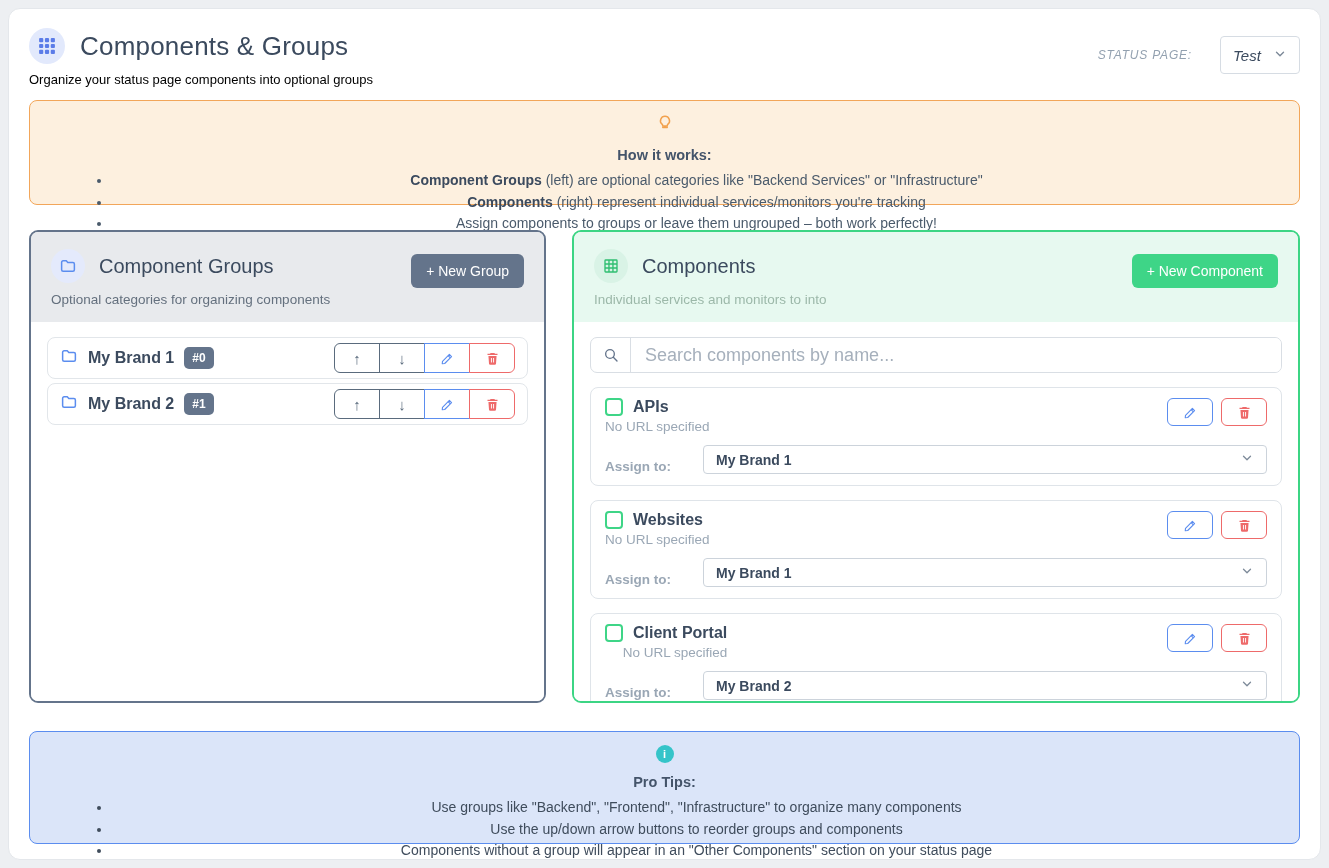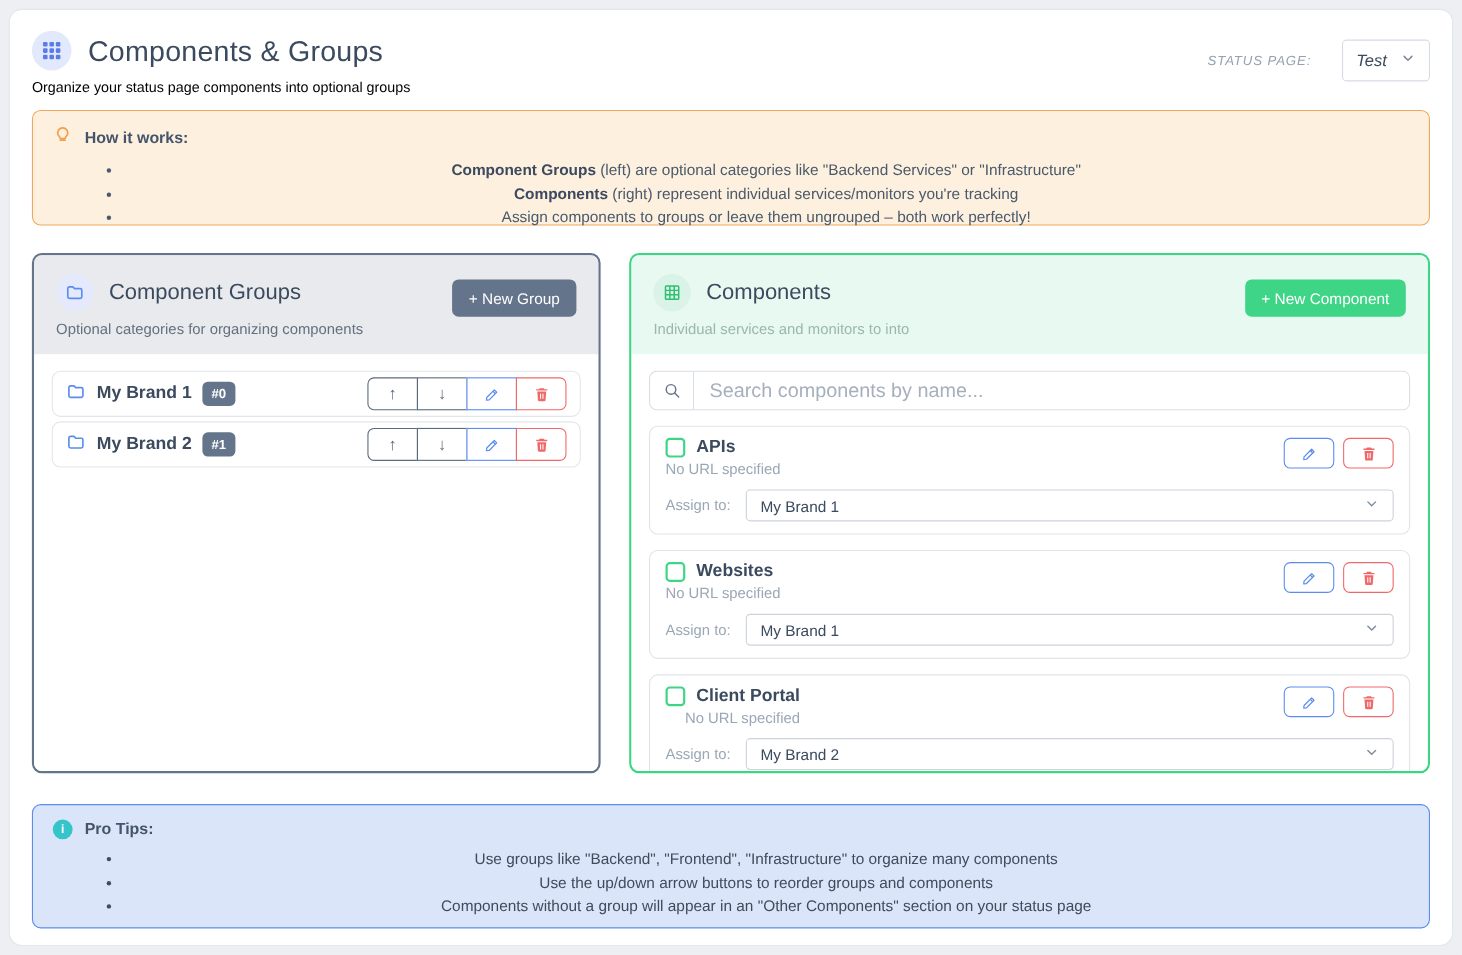--- a/index.html
+++ b/index.html
@@ -23,21 +23,21 @@
   .selectbox {
     display:flex; align-items:center; justify-content:space-between; gap:10px;
     background:#fff; border:1px solid #d6dce3; border-radius:4px; cursor:pointer;
   }
   .status-select { width:80px; height:38px; padding:0 12px; font-size:15px; color:#3b4a5e; }
 
   
   .banner { border-radius:8px; padding:13px 18px 14px 18px; }
   .banner.orange { margin-top:13px; background:#fdf0df; border:1px solid #f2a65a; height:105px; }
   .banner.blue   { margin-top:28px; background:#dbe5f9; border:1px solid #5b8def; height:113px; }
-  .banner-title-row { display:flex; align-items:center; gap:11px; }
+  .banner-title-row { display:flex; align-items:center; gap:11px;flex-direction:column; }
   .banner-title { font-size:14.5px; font-weight:700; color:#44546a; }
   .banner ul { margin-top:7px; padding-left:64px; }
   .banner li { font-size:14px; color:#4a5a6b; line-height:1.55;text-align:center; }
   .banner.blue li { color:#3f4c5c; }
   .banner li strong { color:#3b4a5e; }
   .info-dot { width:18px; height:18px; border-radius:50%; background:#35c4c9; color:#fff;
     font-size:11px; font-weight:700; display:flex; align-items:center; justify-content:center; font-style:normal; }
 
   
   .panels { display:flex; gap:26px; margin-top:25px; height:473px; }
@@ -86,21 +86,21 @@
   .comp-top { display:flex; justify-content:space-between; align-items:flex-start; }
   .comp-name-row { display:flex; align-items:center; gap:10px; }
   .comp-check { width:18px; height:18px; border:2px solid #3ed587; border-radius:4px; background:#fff; }
   .comp-name { font-size:16px; font-weight:700; color:#3b4a5e; }
   .comp-url { margin-top:3px; font-size:13.5px; color:#9aa7b5;text-align:right; }
   .card-actions { display:flex; gap:8px; }
   .card-btn { width:46px; height:28px; background:#fff; border-radius:6px; display:flex; align-items:center;
     justify-content:center; cursor:pointer; font-family:inherit; }
   .card-btn.edit { border:1px solid #5b8def; color:#5b8def; }
   .card-btn.del  { border:1px solid #ee6a6a; color:#ee6a6a; }
-  .assign-row { display:flex; align-items:center; gap:14px; margin-top:11px; }
+  .assign-row { display:flex; align-items:flex-end; gap:32px; margin-top:11px;font-weight:bold; }
   .assign-label { font-size:13.5px; color:#9aa7b5; white-space:nowrap; }
   .assign-select { flex:1; height:29px; border:1px solid #ccd3db; border-radius:4px; padding:0 12px; font-size:14px; color:#3b4a5e; }
   .chev { color:#7d8a99; flex:0 0 auto; }
 </style>
 </head>
 <body>
 
 <div class="page">
   <div class="card">
 

